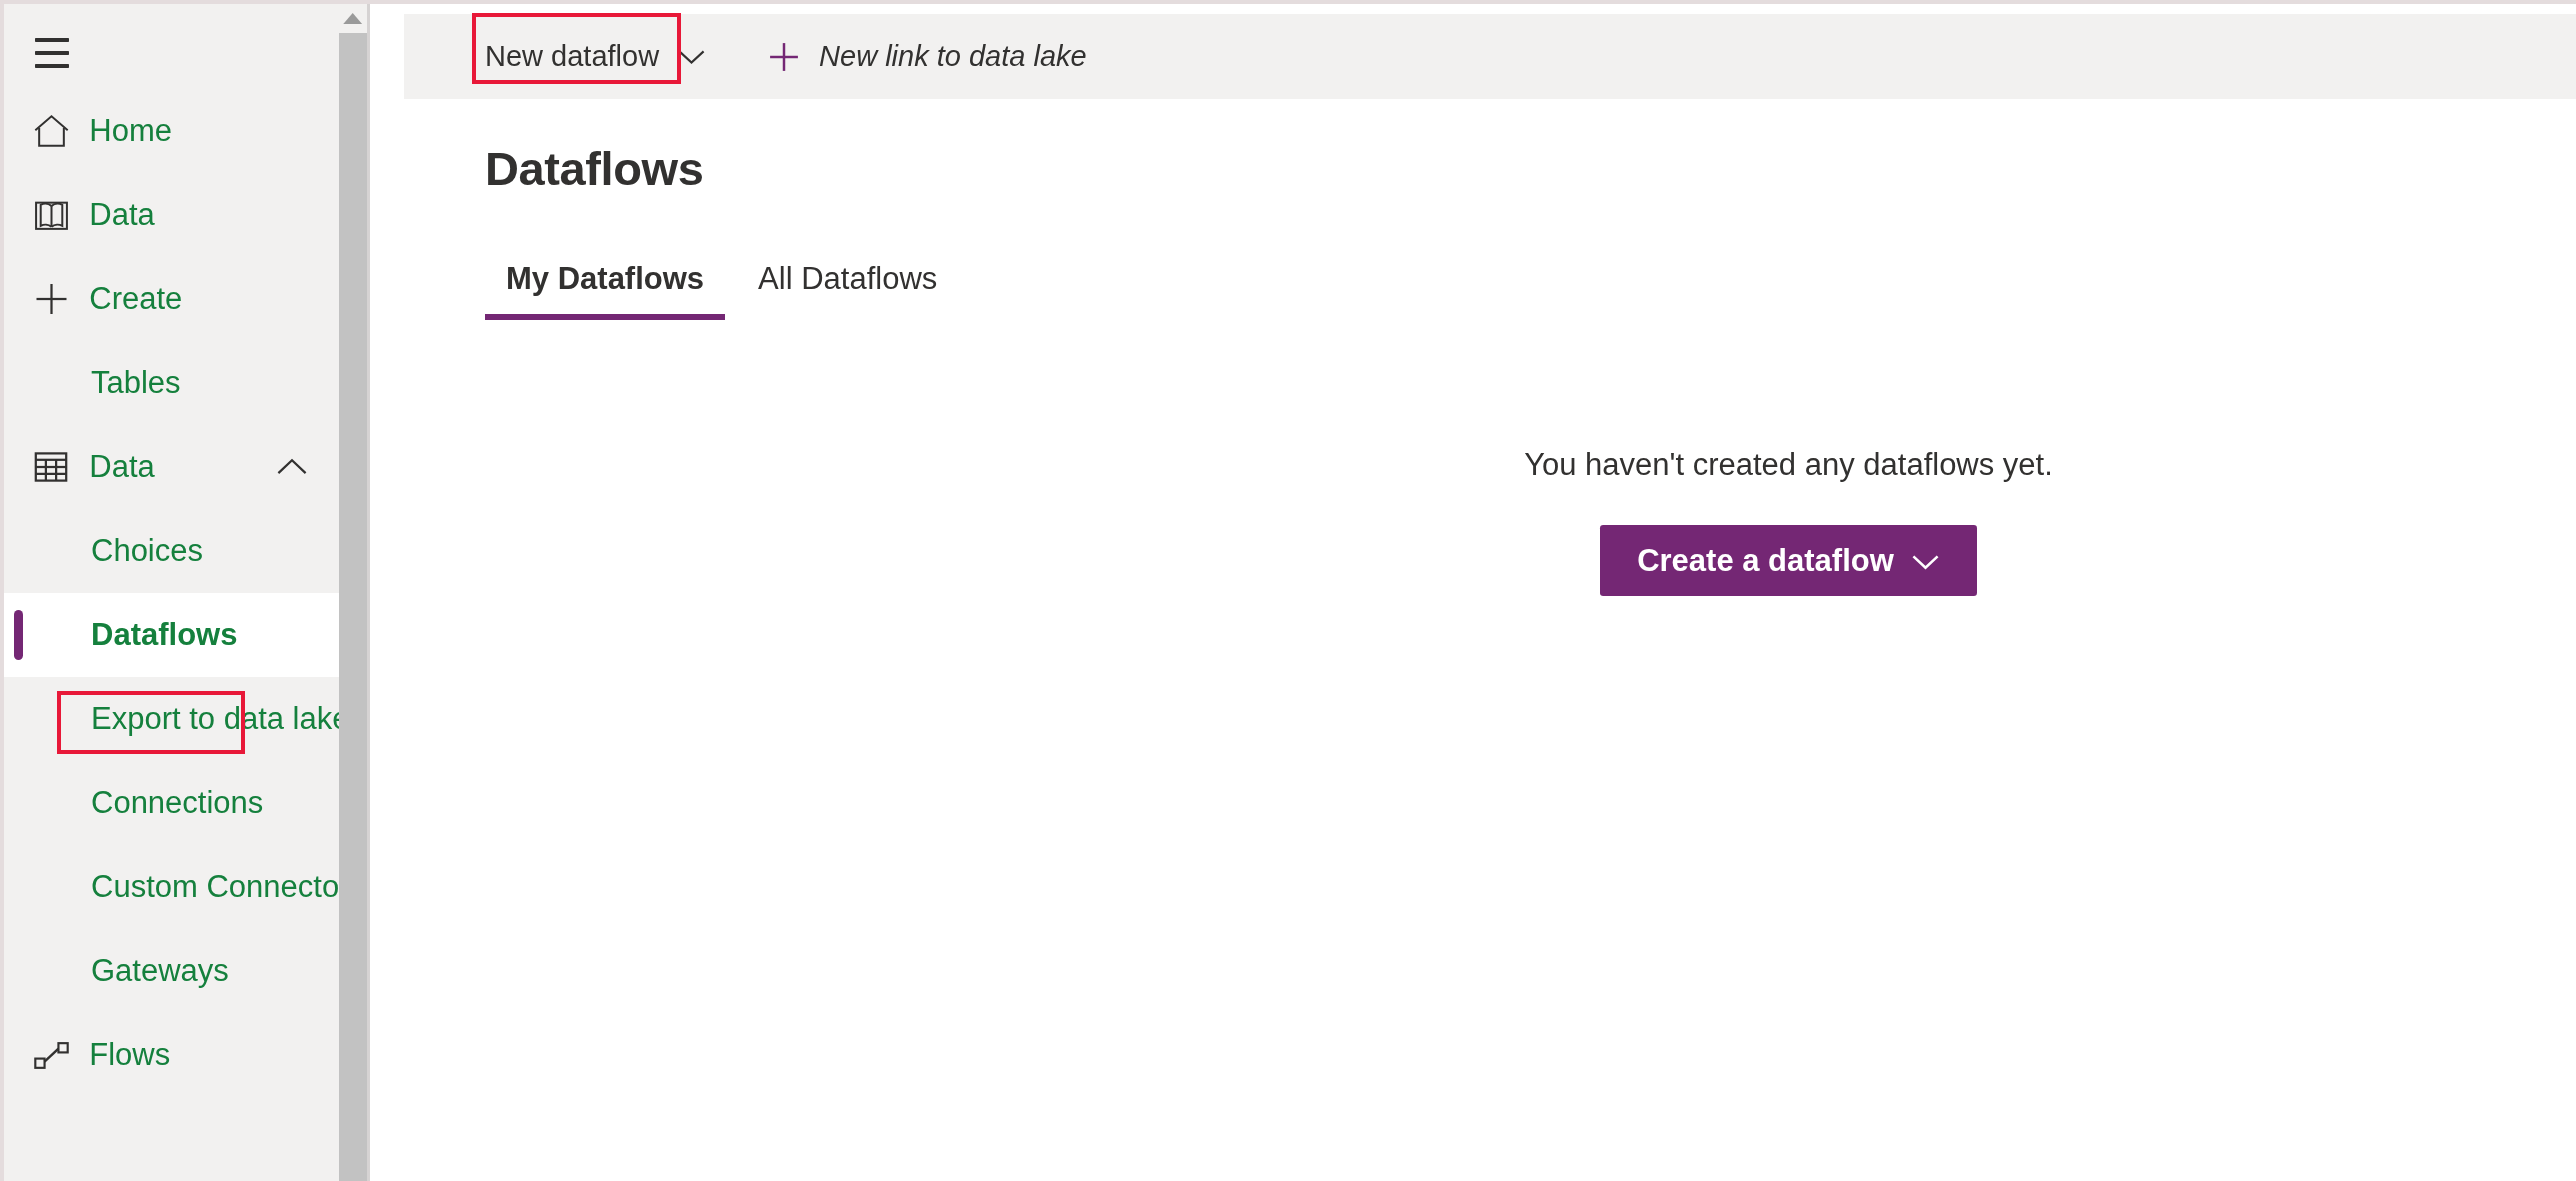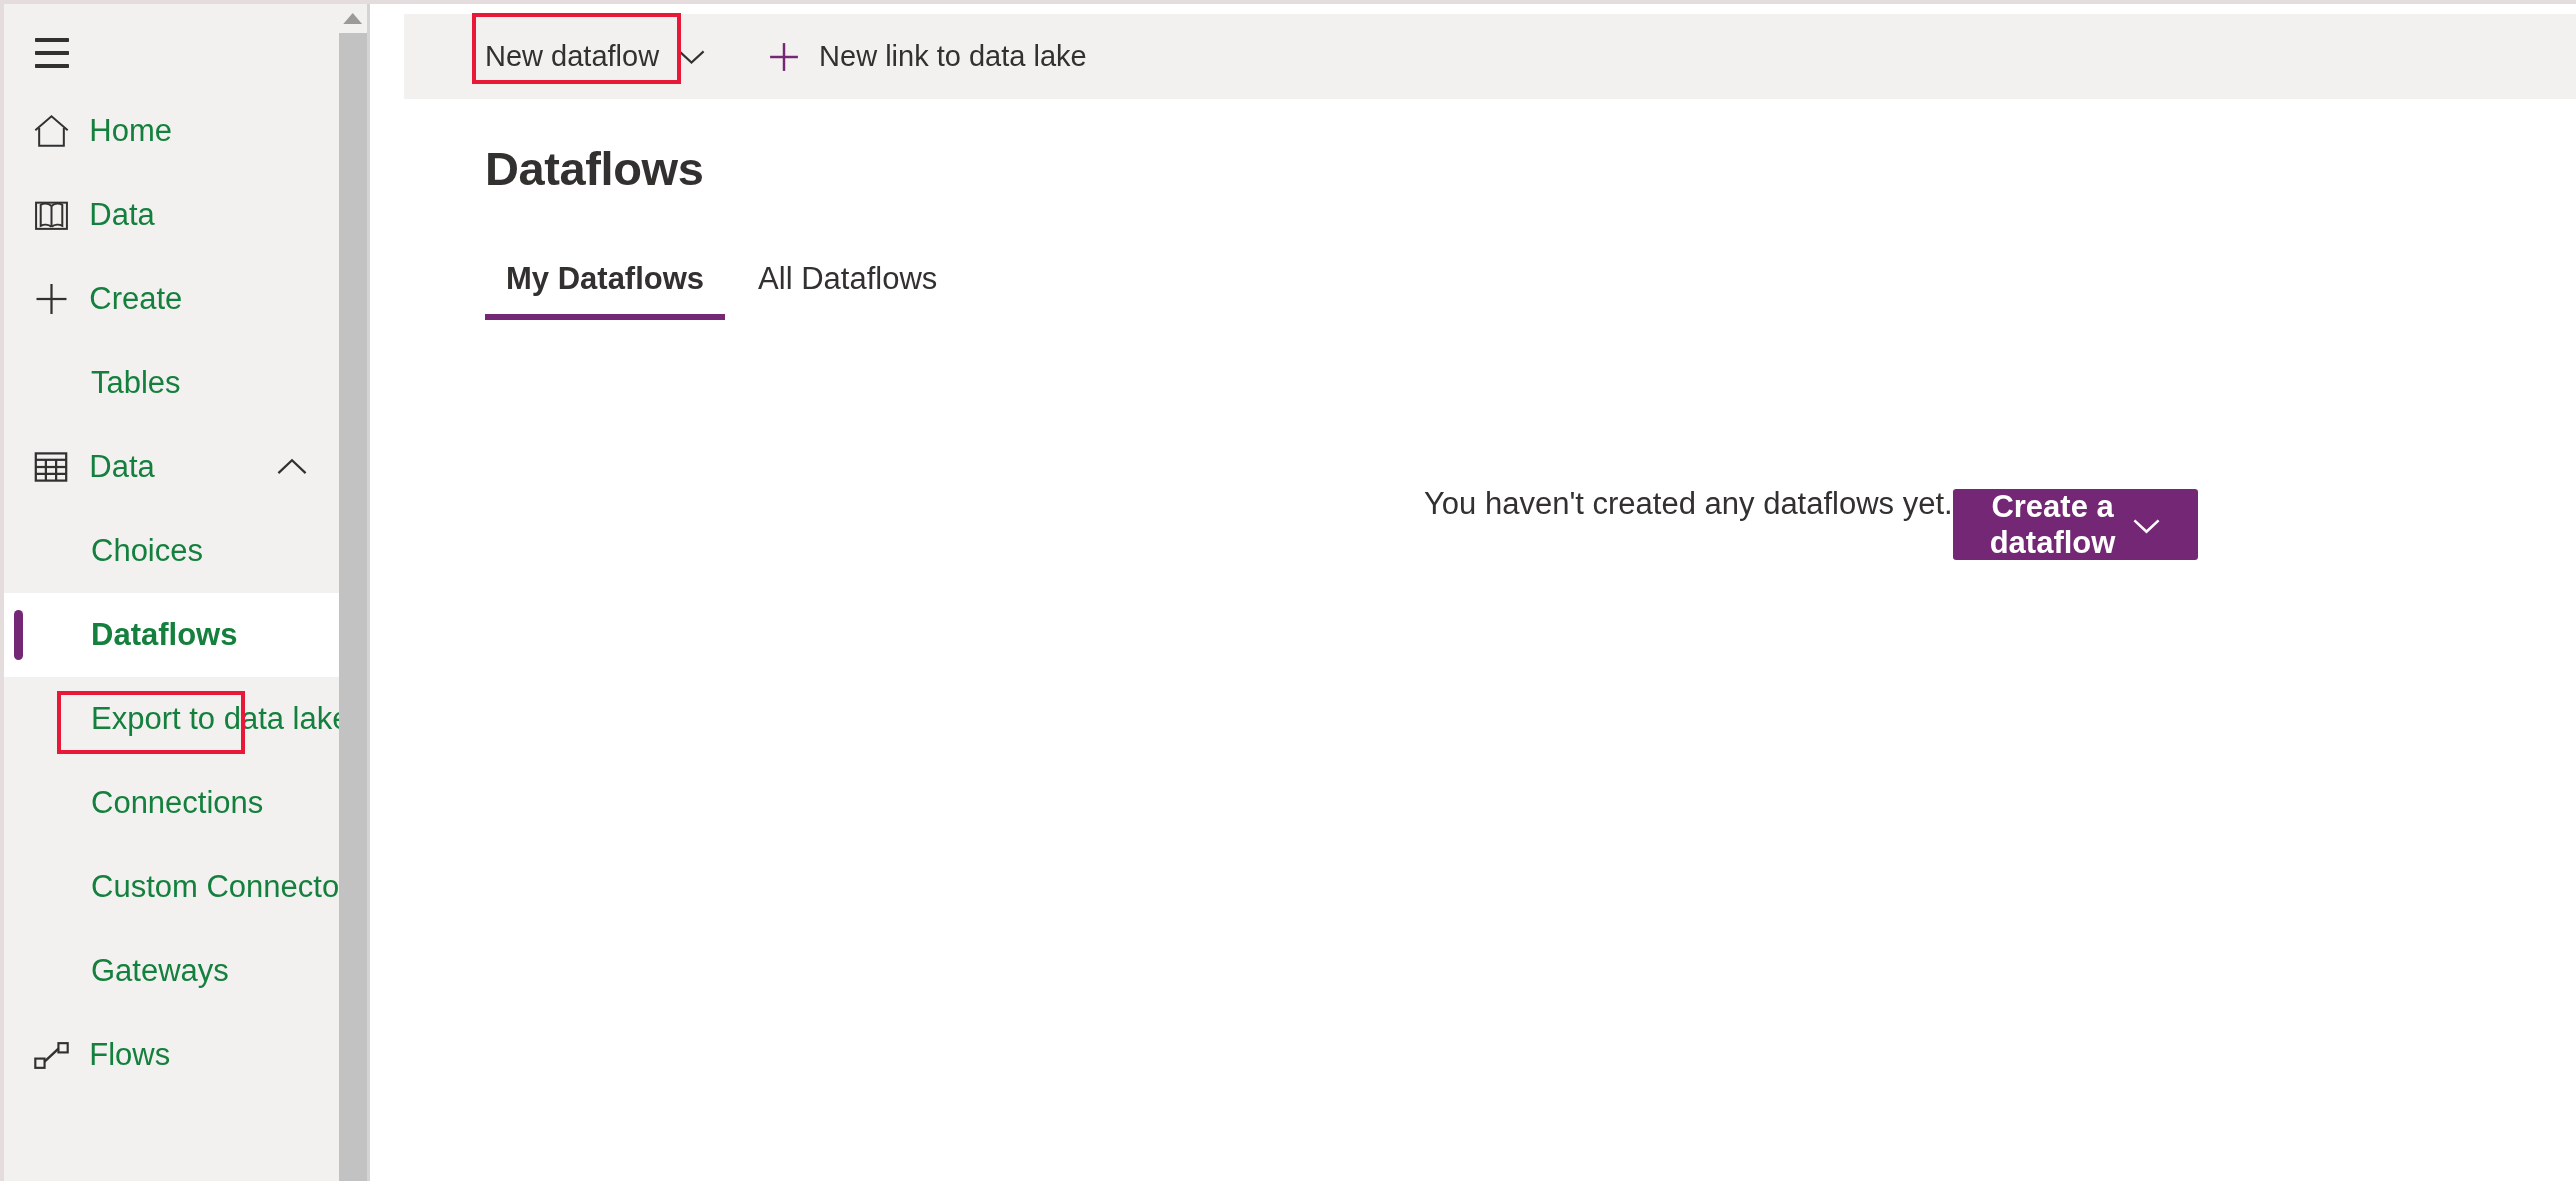--- a/index.html
+++ b/index.html
@@ -172,21 +172,21 @@
     height: 85px;
     padding: 0 8px;
     font-size: 29px;
     color: #323130;
     cursor: pointer;
     white-space: nowrap;
   }
   .tb-btn .tb-chev { margin-left: 18px; display:flex; align-items:center; }
   .tb-plus { margin-right: 18px; display: flex; align-items: center; }
 
-  #tb-newlink { margin-left: 45px; }
+  #tb-newlink { margin-left: 45px; font-style: italic; }
 
   #page-body {
     position: relative;
     background: #ffffff;
     height: 1093px;
   }
 
   #page-title {
     position: absolute;
     left: 81px;
@@ -220,21 +220,21 @@
     height: 5.7px;
     background: #742774;
   }
 
   #empty-state {
     position: absolute;
     left: 1020px;
     top: 348px;
     width: 729px;
     display: flex;
-    flex-direction: row;
+    flex-direction: column;
     align-items: center;
   }
   #empty-msg {
     font-size: 31px;
     color: #323130;
     white-space: nowrap;
   }
   #create-btn {
     margin-top: 42px;
     background: #742774;

